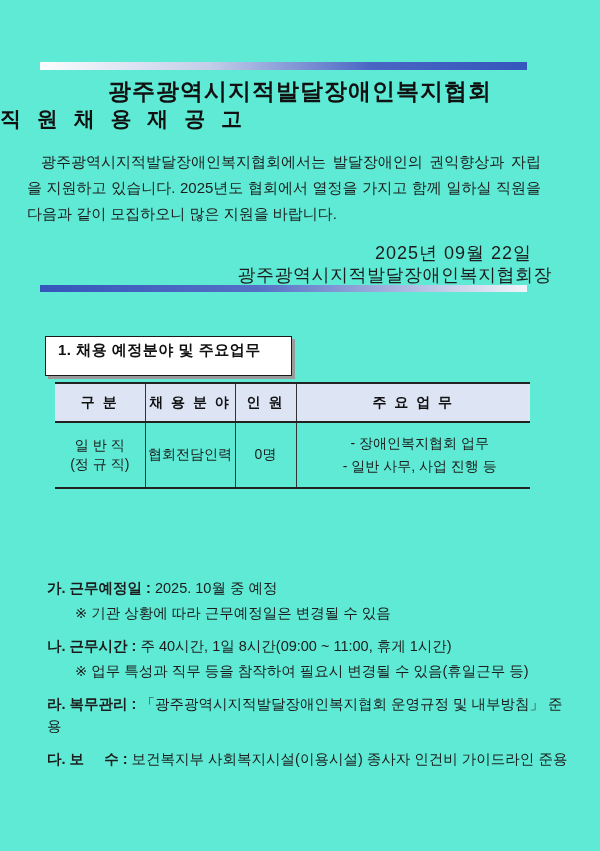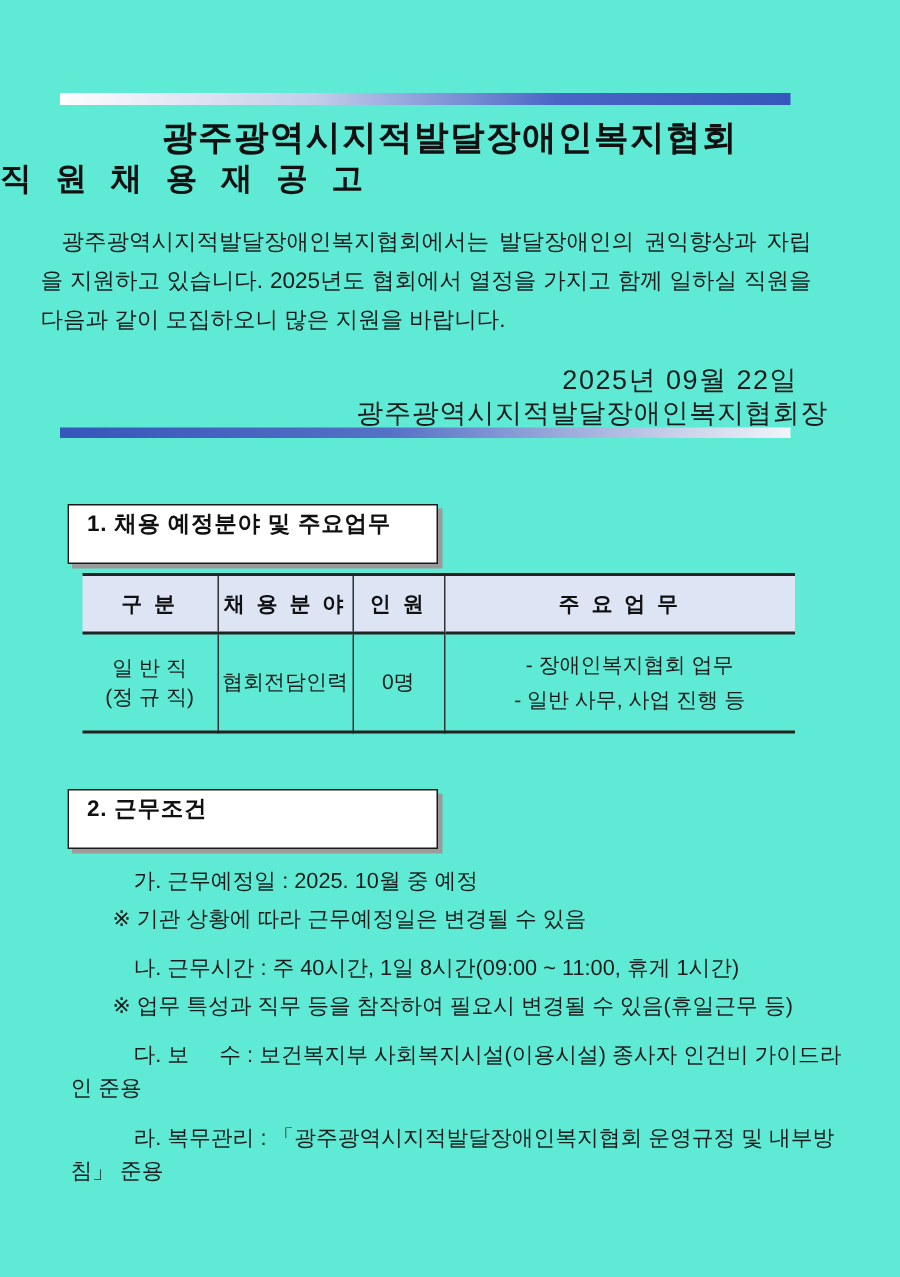--- a/index.html
+++ b/index.html
@@ -68,21 +68,21 @@
   table.recruit td {
     height:66px; font-size:14px; text-align:center; vertical-align:middle;
     color:#1c1c1c;
   }
   table.recruit th + th, table.recruit td + td { border-left:1.5px solid #333; }
   td.duties { text-align:left; padding-left:13px; line-height:23px; }
   .twoline { line-height:19px; }
 
   .cond { position:absolute; left:47px; top:577px; width:525px; font-size:14.5px; color:#1c1c1c; }
   .cond .line { line-height:22px; }
-  .cond .label { font-weight:normal;margin-left:42px; }
+  .cond .label { font-weight:bold; }
   .cond .note { margin:4px 0 0 28px; line-height:21px; }
   .cond .gap { margin-top:11px; }
 </style>
 </head>
 <body>
 
 <div class="page">
 
   <div class="topbar"></div>
 
@@ -124,39 +124,38 @@
       <td>협회전담인력</td>
       <td>0명</td>
       <td class="duties">
         <div>- 장애인복지협회 업무</div>
         <div>- 일반 사무, 사업 진행 등</div>
       </td>
     </tr>
   </tbody>
     </table>
 
-  <div class="sec-box s2">2. 근무조건</div>
 
   <div class="cond">
     <div class="line">
       <span class="label">가. 근무예정일 :</span>
       <span>2025. 10월 중 예정</span>
     </div>
     <div class="note">※ 기관 상황에 따라 근무예정일은 변경될 수 있음</div>
 
     <div class="line gap">
       <span class="label">나. 근무시간 :</span>
       <span>주 40시간, 1일 8시간(09:00 ~ 11:00, 휴게 1시간)</span>
     </div>
     <div class="note">※ 업무 특성과 직무 등을 참작하여 필요시 변경될 수 있음(휴일근무 등)</div>
 
     <div class="line gap">
-      <span class="label">다. 보&nbsp;&nbsp;&nbsp;&nbsp;&nbsp;수 :</span>
-      <span>보건복지부 사회복지시설(이용시설) 종사자 인건비 가이드라인 준용</span>
+      <span class="label">라. 복무관리 :</span>
+      <span>「광주광역시지적발달장애인복지협회 운영규정 및 내부방침」 준용</span>
     </div>
 
     <div class="line gap">
-      <span class="label">라. 복무관리 :</span>
-      <span>「광주광역시지적발달장애인복지협회 운영규정 및 내부방침」 준용</span>
+      <span class="label">다. 보&nbsp;&nbsp;&nbsp;&nbsp;&nbsp;수 :</span>
+      <span>보건복지부 사회복지시설(이용시설) 종사자 인건비 가이드라인 준용</span>
     </div>
   </div>
 
 </div>
 
 </body></html>

